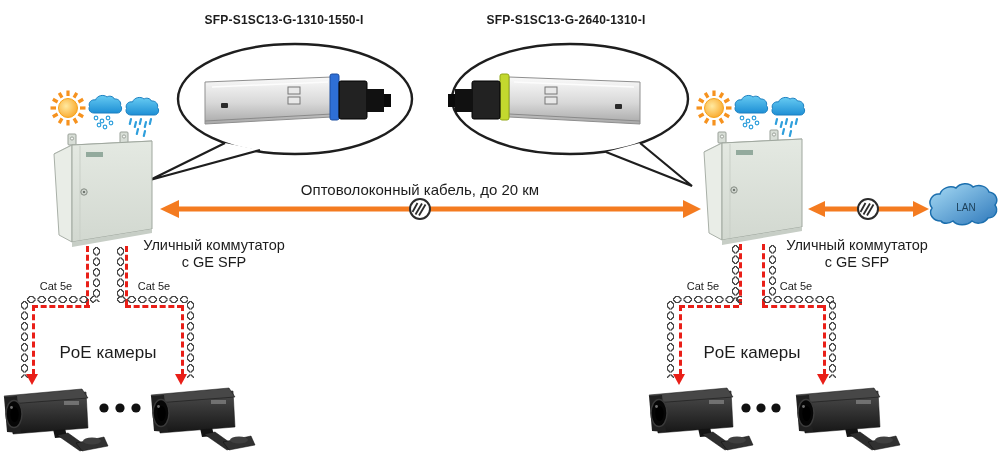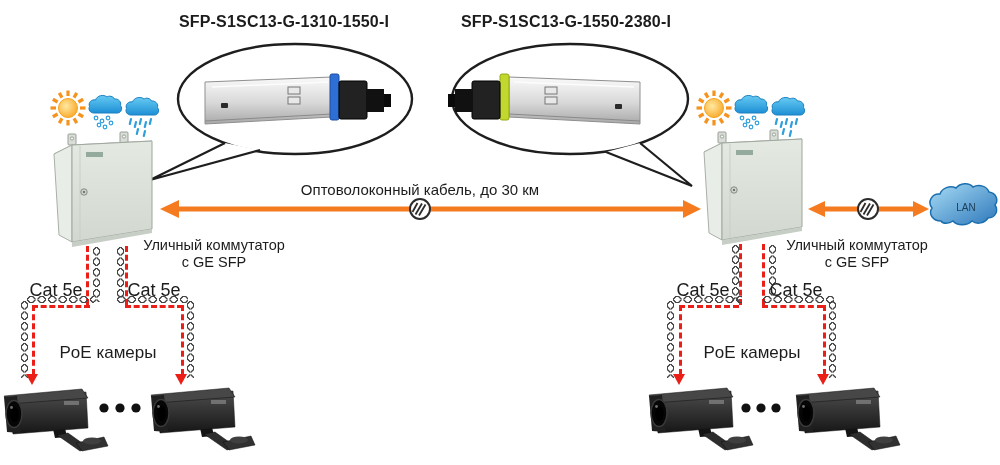--- a/index.html
+++ b/index.html
@@ -1,23 +1,23 @@
 <!DOCTYPE html>
 <html><head>
 <meta charset="utf-8">
 <style>
   html,body{margin:0;padding:0;background:#fff;}
   .canvas{position:relative;width:1000px;height:465px;background:#fff;overflow:hidden;
           font-family:"Liberation Sans",sans-serif;}
   .canvas svg.scene{position:absolute;left:0;top:0;z-index:1;}
   .lbl{position:absolute;z-index:3;color:#1c1c1c;text-align:center;}
-  .sfp-title{font-weight:bold;font-size:16px;letter-spacing:.2px;}
+  .sfp-title{font-weight:bold;font-size:12px;letter-spacing:.2px;}
   .fiber-lbl{font-size:15px;}
   .cap{font-size:14.5px;line-height:17px;}
-  .cat5e{font-size:18px;}
+  .cat5e{font-size:11px;}
   .poe{font-size:17px;}
   
   .seg{position:absolute;z-index:2;}
   .chain-v{width:9px;background-image:radial-gradient(4px 5.2px at 50% 50%,
      rgba(0,0,0,0) 57%, #454545 60%, #454545 84%, rgba(0,0,0,0) 87%);
      background-size:9px 10.5px;background-repeat:repeat-y;}
   .chain-h{height:9px;background-image:radial-gradient(5.2px 4px at 50% 50%,
      rgba(0,0,0,0) 57%, #454545 60%, #454545 84%, rgba(0,0,0,0) 87%);
      background-size:10.5px 9px;background-repeat:repeat-x;}
   .dash-v{width:0;border-left:3px dashed #E91F18;}
@@ -249,23 +249,23 @@
 
 <div class="seg dash-v" style="left:762px;top:244px;height:61px;"></div>
 <div class="seg chain-v" style="left:768px;top:244px;height:52px;"></div>
 <div class="seg chain-h" style="left:762px;top:295px;width:72px;"></div>
 <div class="seg dash-h" style="left:762px;top:305px;width:61px;"></div>
 <div class="seg chain-v" style="left:828px;top:300px;height:78px;"></div>
 <div class="seg dash-v" style="left:823px;top:305px;height:70px;"></div>
 <div class="seg arrow-down" style="left:817px;top:374px;"></div>
 
 <div class="lbl sfp-title" style="left:134px;top:13px;width:300px;">SFP-S1SC13-G-1310-1550-I</div>
-<div class="lbl sfp-title" style="left:416px;top:13px;width:300px;">SFP-S1SC13-G-1550-2380-I</div>
-
-<div class="lbl fiber-lbl" style="left:270px;top:181px;width:300px;">Оптоволоконный кабель, до 30 км</div>
+<div class="lbl sfp-title" style="left:416px;top:13px;width:300px;">SFP-S1SC13-G-2640-1310-I</div>
+
+<div class="lbl fiber-lbl" style="left:270px;top:181px;width:300px;">Оптоволоконный кабель, до 20 км</div>
 
 <div class="lbl cap" style="left:114px;top:237px;width:200px;">
   <div>Уличный коммутатор</div>
   <div>с GE SFP</div>
 </div>
 <div class="lbl cap" style="left:757px;top:237px;width:200px;">
   <div>Уличный коммутатор</div>
   <div>с GE SFP</div>
 </div>
 

